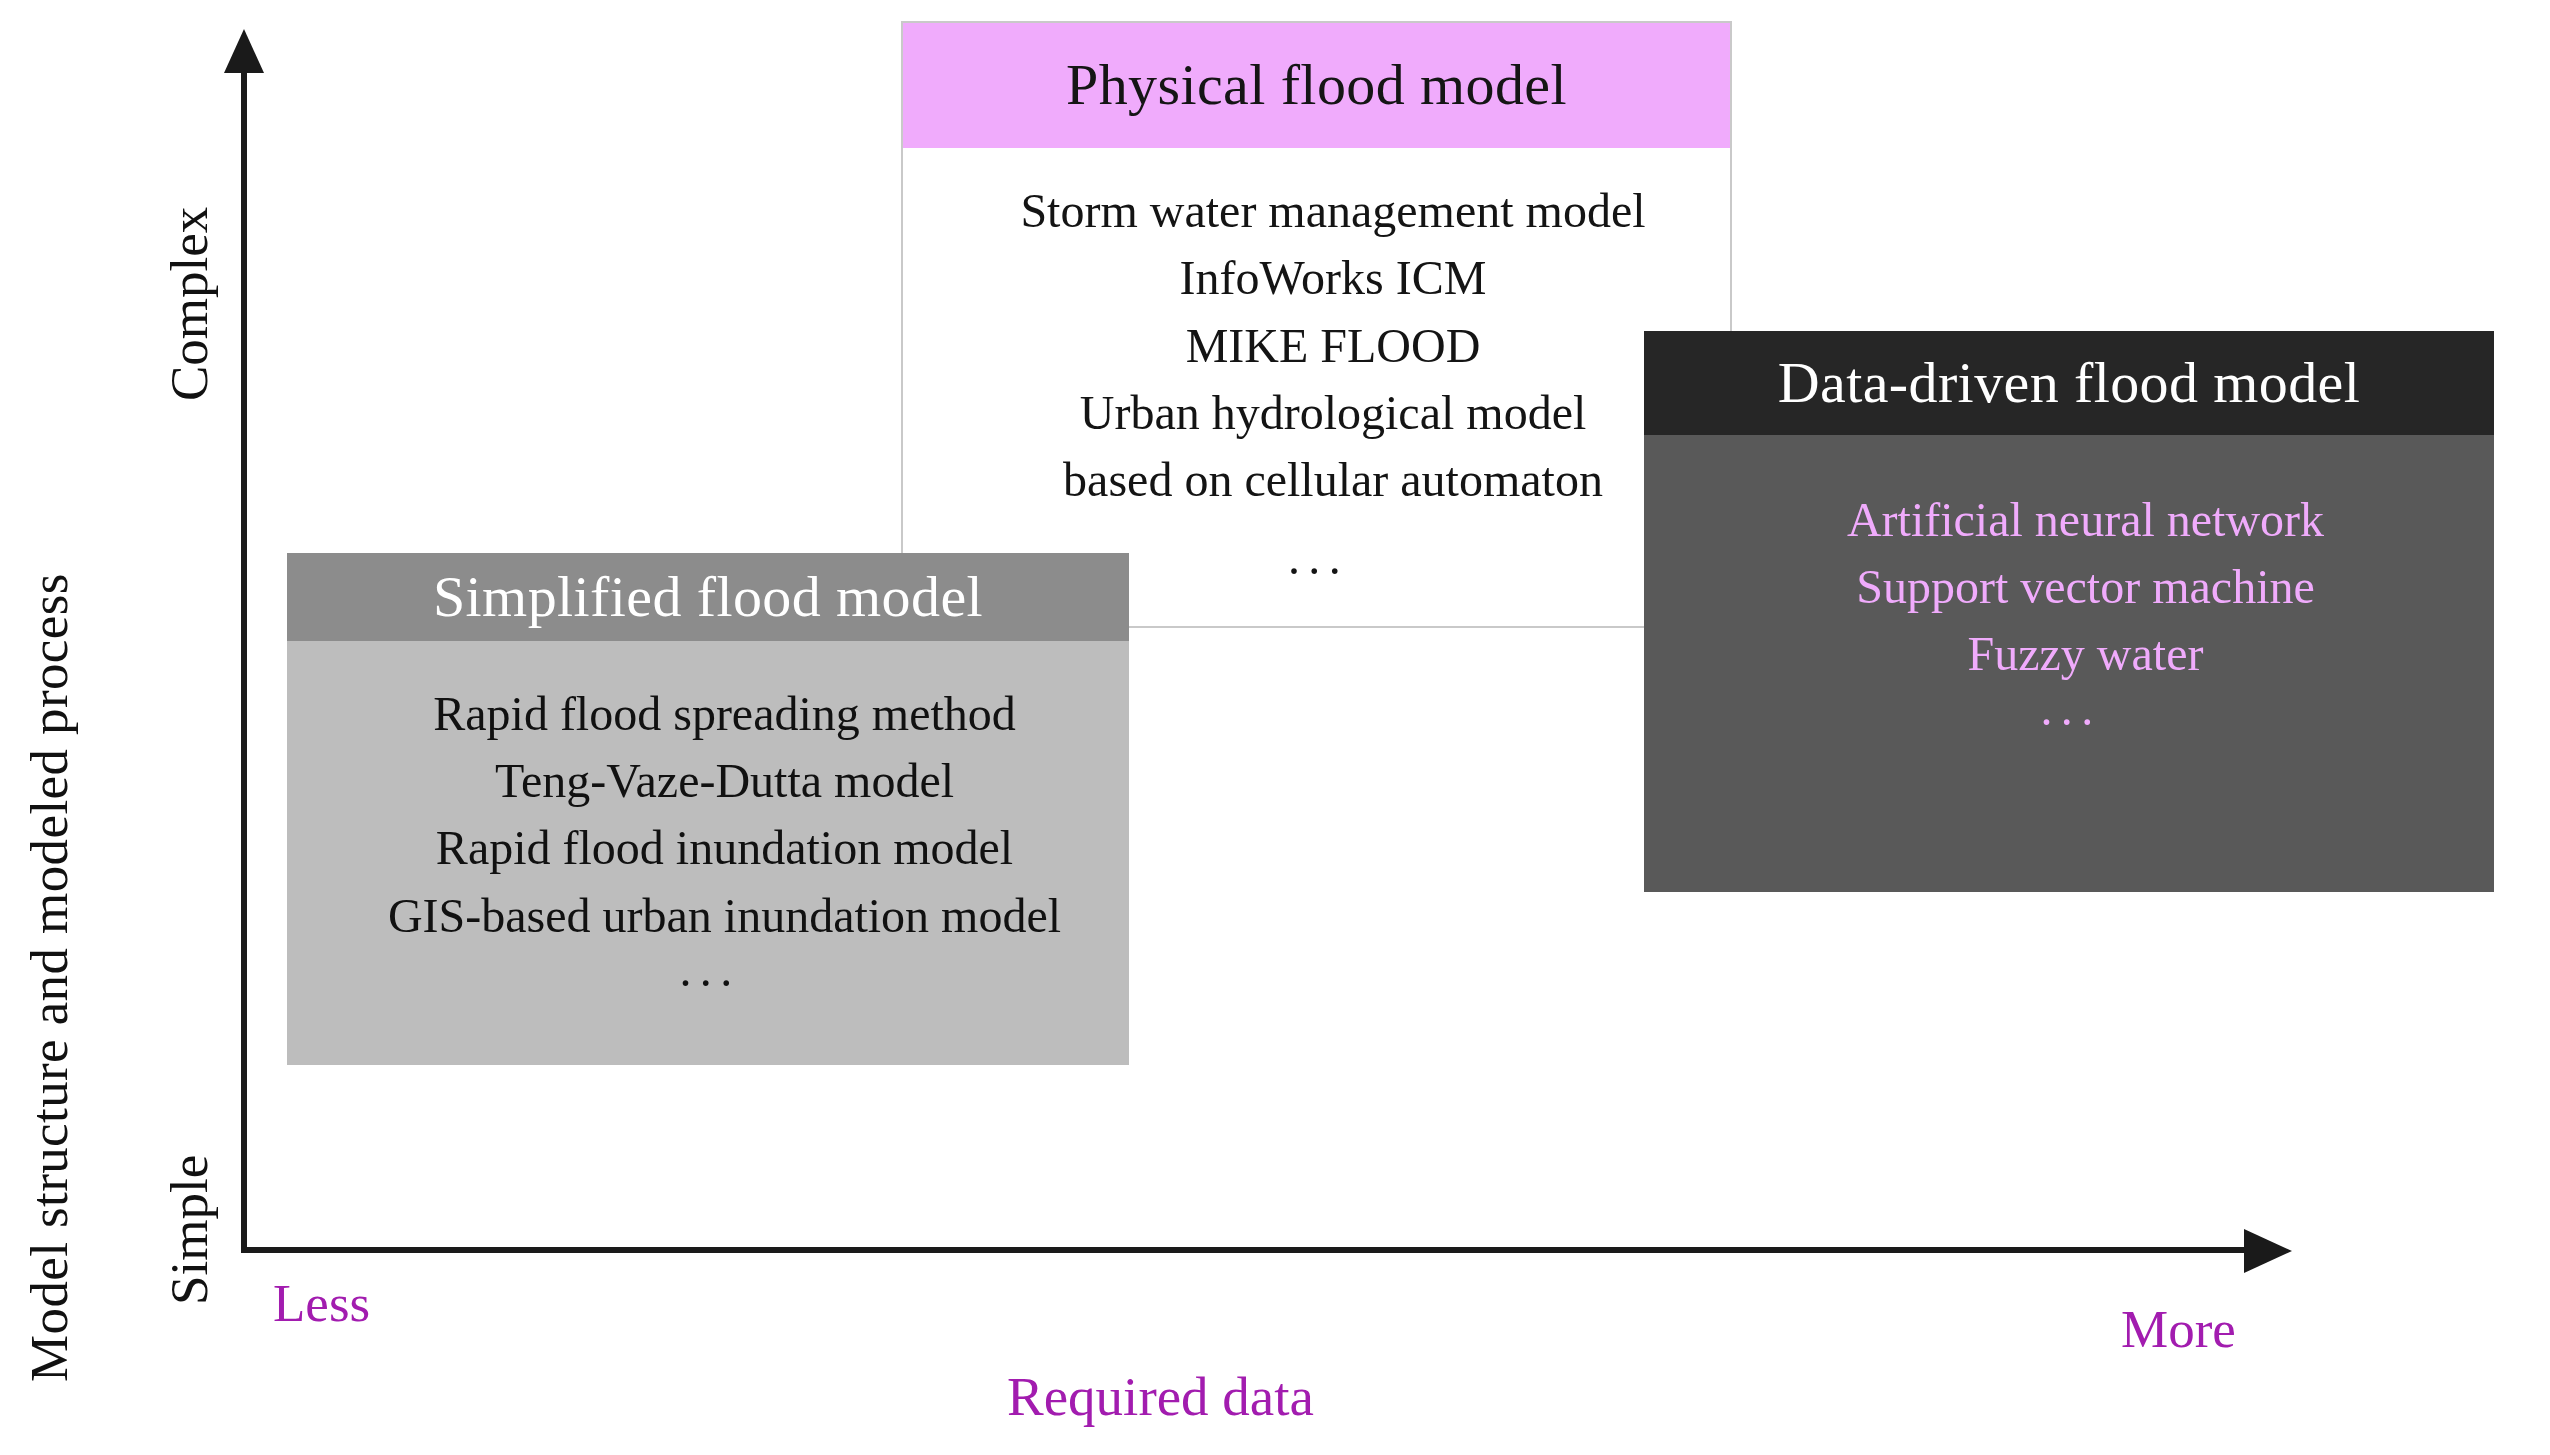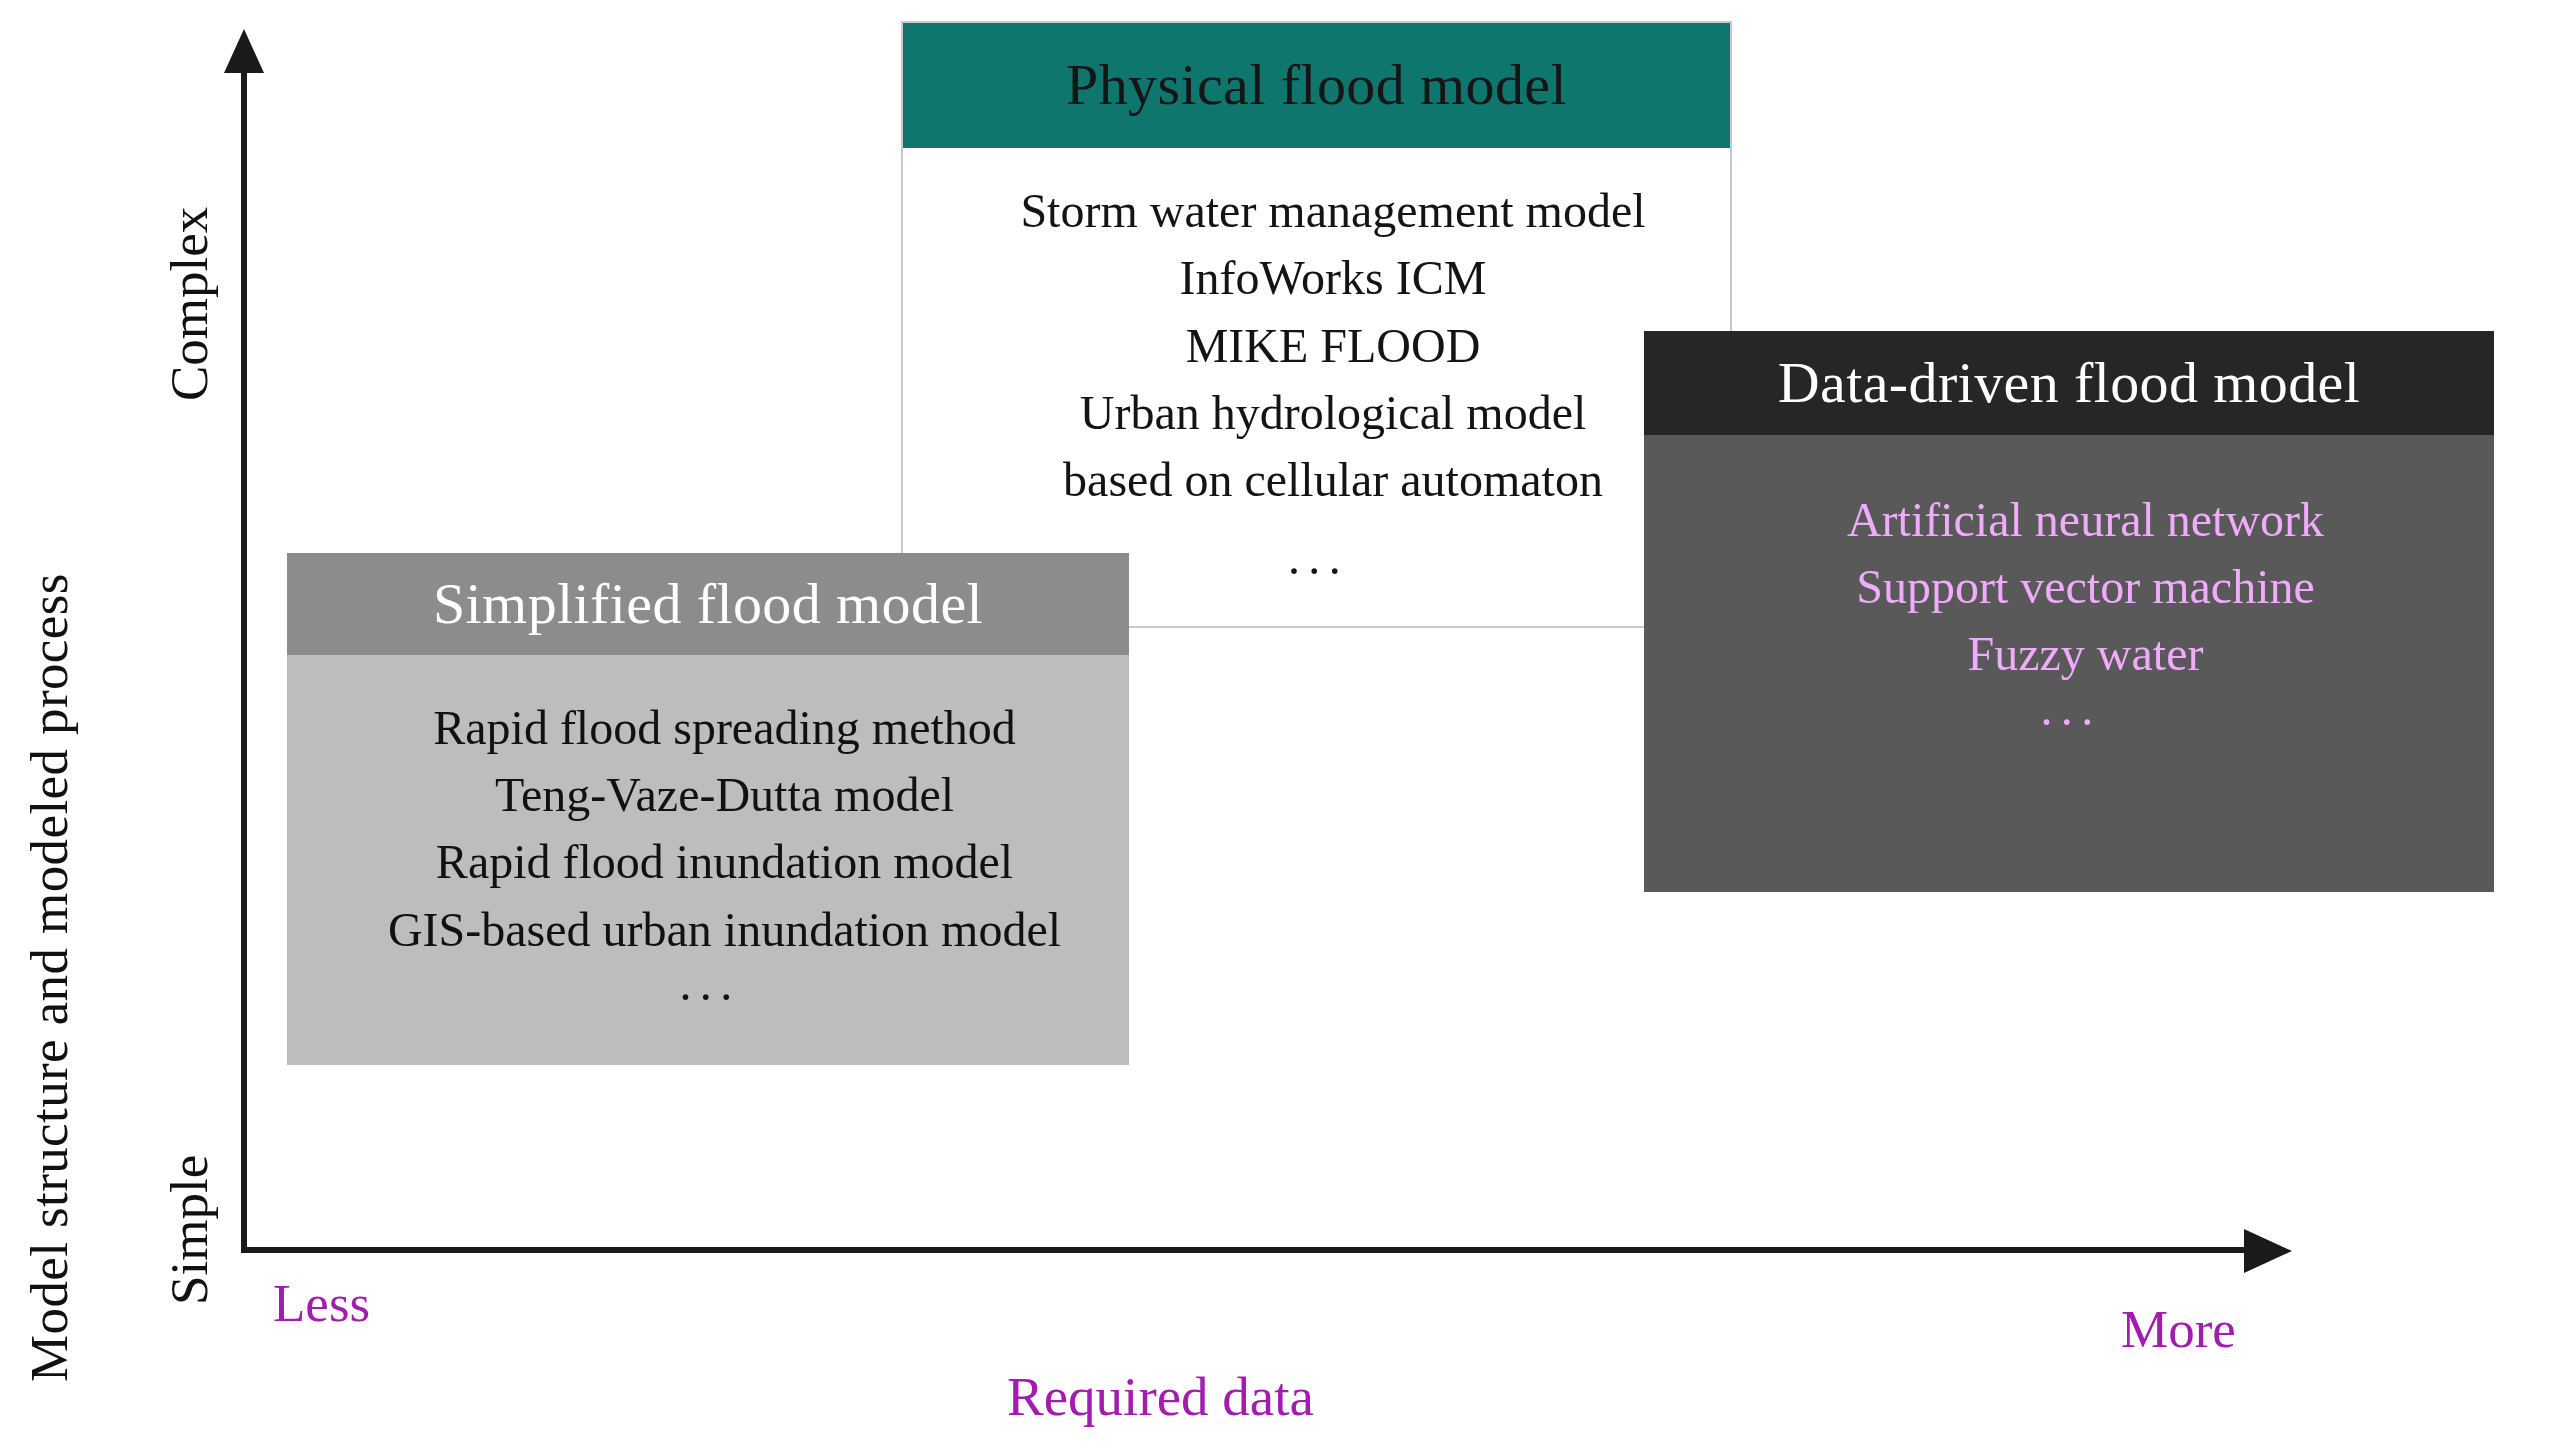--- a/index.html
+++ b/index.html
@@ -122,37 +122,37 @@
     left: 901px;
     top: 21.3px;
     width: 831px;
     height: 607px;
     border: 2.6px solid #c9c9c9;
     background: #ffffff;
     z-index: 2;
   }
   #box-physical .box-header {
     height: 125px;
-    background: #0f766e;
+    background: #f0abfc;
     color: #151515;
   }
   #box-physical .box-body { color: #141414; }
   #box-physical .spacer { height: 24px; }
 
   
   #box-simplified {
     left: 287px;
     top: 553px;
     width: 842px;
     height: 512px;
     background: #bdbdbd;
     z-index: 3;
   }
   #box-simplified .box-header {
-    height: 102px;
+    height: 88px;
     background: #8c8c8c;
     color: #ffffff;
   }
   #box-simplified .box-body { color: #111111; padding-top: 39px; }
 
   
   #box-datadriven {
     left: 1644px;
     top: 331px;
     width: 850px;

